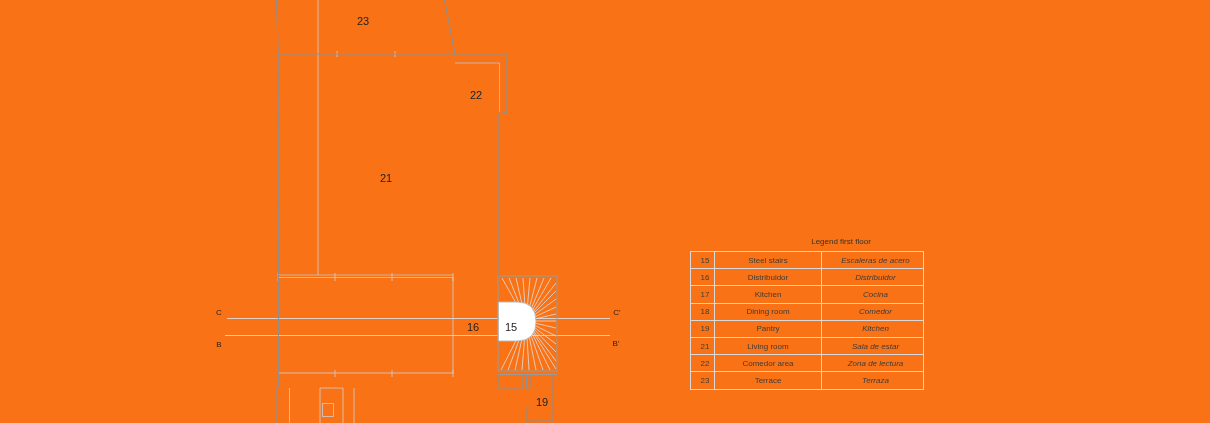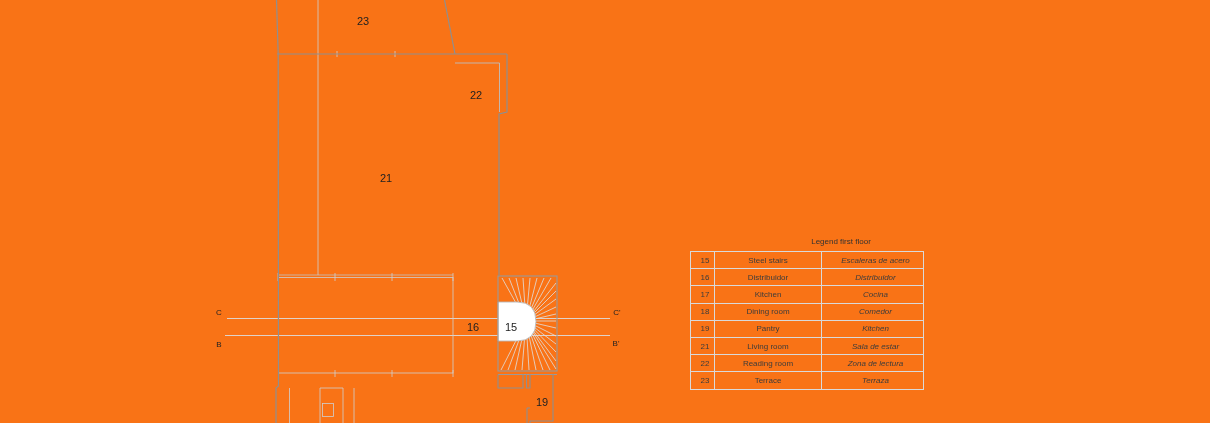--- a/index.html
+++ b/index.html
@@ -143,21 +143,21 @@
           <td class="c-en">Pantry</td>
           <td class="c-es">Kitchen</td>
         </tr>
         <tr>
           <td class="c-num">21</td>
           <td class="c-en">Living room</td>
           <td class="c-es">Sala de estar</td>
         </tr>
         <tr>
           <td class="c-num">22</td>
-          <td class="c-en">Reading room</td>
+          <td class="c-en">Comedor area</td>
           <td class="c-es">Zona de lectura</td>
         </tr>
         <tr>
           <td class="c-num">23</td>
           <td class="c-en">Terrace</td>
           <td class="c-es">Terraza</td>
         </tr>
       </tbody>
     </table>
   </div>

